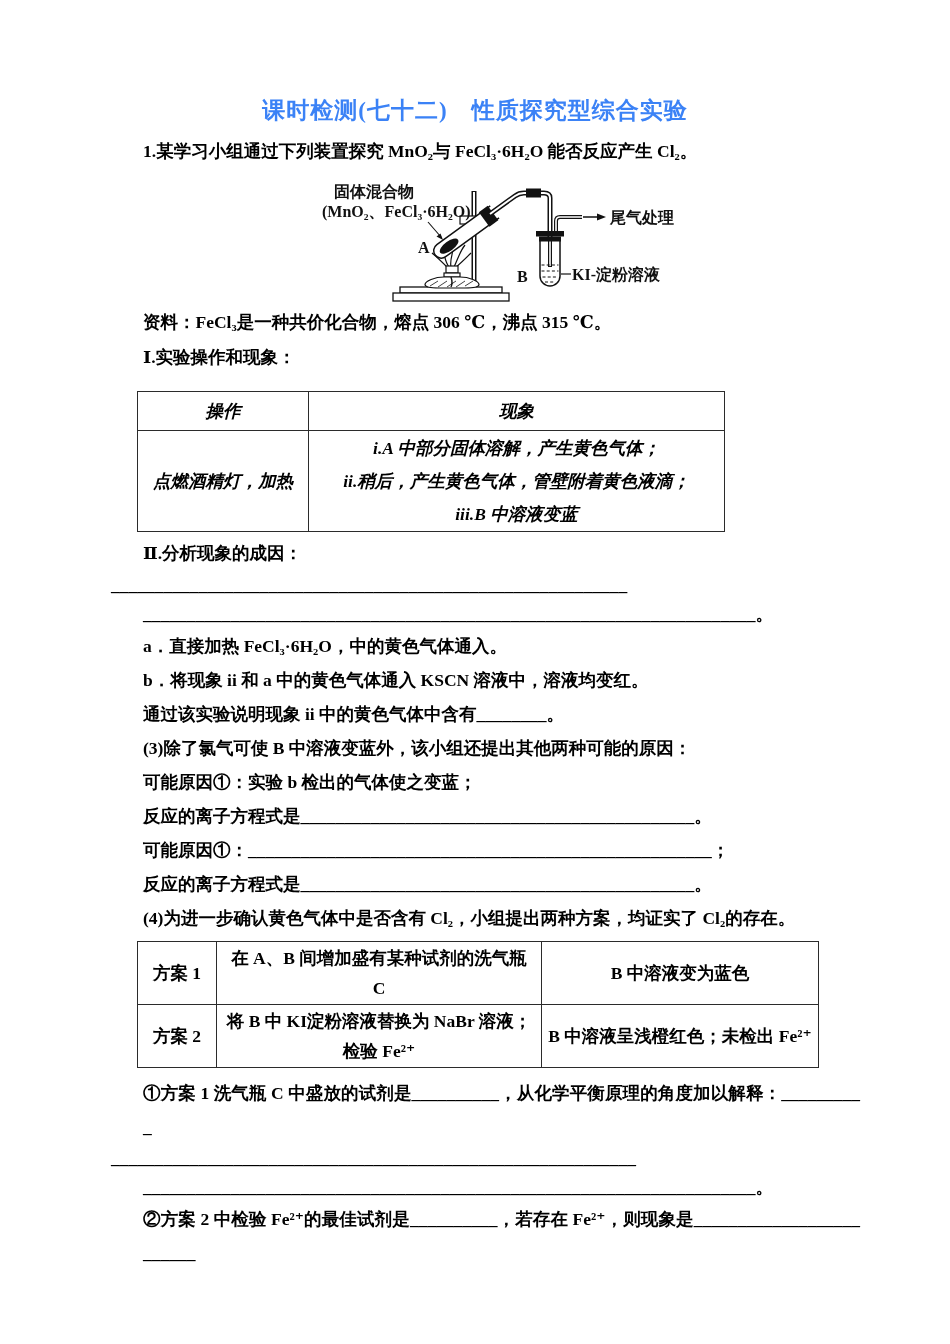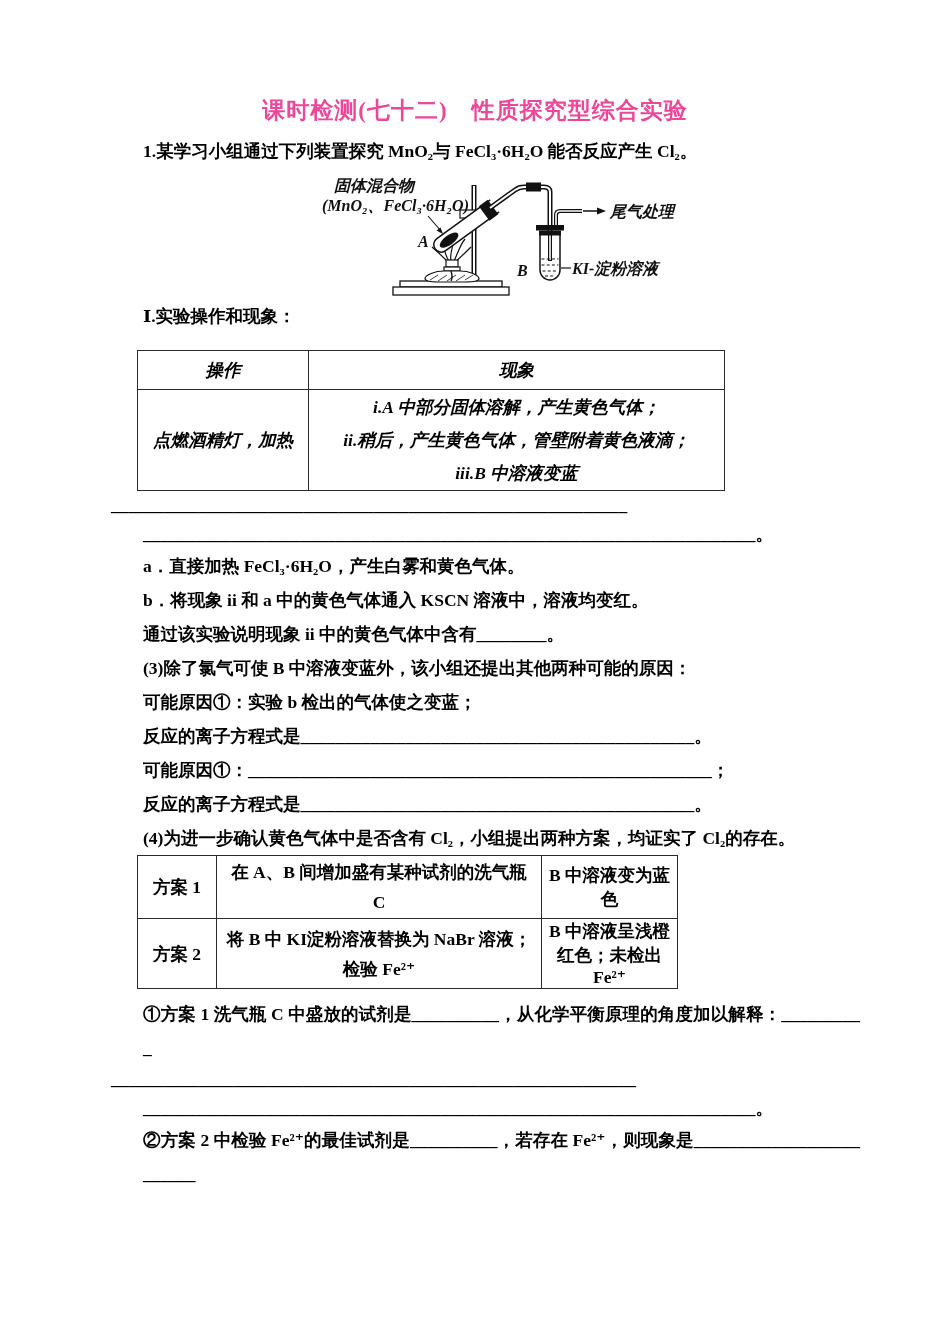--- a/index.html
+++ b/index.html
@@ -9,38 +9,38 @@
     background:#ffffff;
     color:#000;
     font-family:"Liberation Serif","DejaVu Serif",serif;
     font-weight:bold;
     overflow:hidden;
   }
   .title {
     margin:0; padding-top:95px;
     text-align:center;
     font-size:23px; font-weight:bold;
-    color:#ec4899;
+    color:#3b82f6;
     letter-spacing:1px;
   }
   .line {
     margin:0 90px 0 143px;
     font-size:17.5px;
     line-height:35px;
     text-align:justify;
     word-break:break-all;
   }
   .tight { line-height:34px; }
   .hang {
     margin-left:111px;
     line-height:29px;
     text-align:left;
     letter-spacing:0;
   }
-  .diagram-wrap { position:relative; height:124px; margin-top:6px;font-style:italic; }
+  .diagram-wrap { position:relative; height:124px; margin-top:12px; }
   .diagram-wrap svg { position:absolute; left:320px; top:0; }
   svg text {
     font-family:"Liberation Serif","DejaVu Serif",serif;
     font-weight:bold; font-size:16px; fill:#111;
   }
   table.tbl {
     border-collapse:collapse;
     margin-left:137px;
     table-layout:fixed;
   }
@@ -48,21 +48,21 @@
     border:1.7px solid #2b2b2b;
     font-size:17.5px; font-weight:bold;
     text-align:center; vertical-align:middle;
     padding:0 6px;
   }
   .t1 { width:588px; margin-top:16px;font-style:italic; }
   .t1 .c1 { width:158px; }
   .t1 th { height:38px; }
   .t1 td { height:100px; }
   .t1 .ph { line-height:33px; }
-  .t2 { width:541px; }
+  .t2 { width:682px; margin-top:6px; }
   .t2 .c1 { width:66px; }
   .t2 .c2 { width:312px; }
   .t2 td { height:62px; }
   .t2 .m { line-height:30px; }
   .gap4 { margin-top:4px; }
   .gap8 { margin-top:8px; }
 </style>
 </head>
 <body>
 
@@ -129,42 +129,44 @@
       <line x1="108" y1="41" x2="121" y2="56" stroke="#111" stroke-width="1.1"></line>
       <polygon points="123,59 116.5,55.5 120.5,52.5" fill="#111"></polygon>
       <text x="98" y="72">A</text>
       <text x="197" y="101">B</text>
       <line x1="241" y1="93" x2="251" y2="93" stroke="#111" stroke-width="1.2"></line>
       <text x="252" y="99">KI-淀粉溶液</text>
       <text x="290" y="42">尾气处理</text>
     </svg>
   </div>
 
+  <p class="line">资料：FeCl₃是一种共价化合物，熔点 306 ℃，沸点 315 ℃。</p>
   <p class="line">Ⅰ.实验操作和现象：</p>
 
   <table class="tbl t1">
     <tbody>
         <tr>
       <th class="c1">操作</th>
       <th>现象</th>
     </tr>
     <tr>
       <td class="c1">点燃酒精灯，加热</td>
       <td>
         <div class="ph">i.A 中部分固体溶解，产生黄色气体；</div>
         <div class="ph">ii.稍后，产生黄色气体，管壁附着黄色液滴；</div>
         <div class="ph">iii.B 中溶液变蓝</div>
       </td>
     </tr>
   </tbody>
     </table>
 
+  <p class="line gap4">Ⅱ.分析现象的成因：</p>
   <p class="line hang">___________________________________________________________</p>
   <p class="line hang" style="margin-left:143px;">______________________________________________________________________。</p>
-  <p class="line tight">a．直接加热 FeCl₃·6H₂O，产生白雾和黄色气体。</p>
+  <p class="line tight">a．直接加热 FeCl₃·6H₂O，中的黄色气体通入。</p>
   <p class="line tight">b．将现象 ii 和 a 中的黄色气体通入 KSCN 溶液中，溶液均变红。</p>
   <p class="line tight">通过该实验说明现象 ii 中的黄色气体中含有________。</p>
   <p class="line tight">(3)除了氯气可使 B 中溶液变蓝外，该小组还提出其他两种可能的原因：</p>
   <p class="line tight">可能原因①：实验 b 检出的气体使之变蓝；</p>
   <p class="line tight">反应的离子方程式是_____________________________________________。</p>
   <p class="line tight">可能原因①：_____________________________________________________；</p>
   <p class="line tight">反应的离子方程式是_____________________________________________。</p>
   <p class="line tight">(4)为进一步确认黄色气体中是否含有 Cl₂，小组提出两种方案，均证实了 Cl₂的存在。</p>
 
   <table class="tbl t2">

